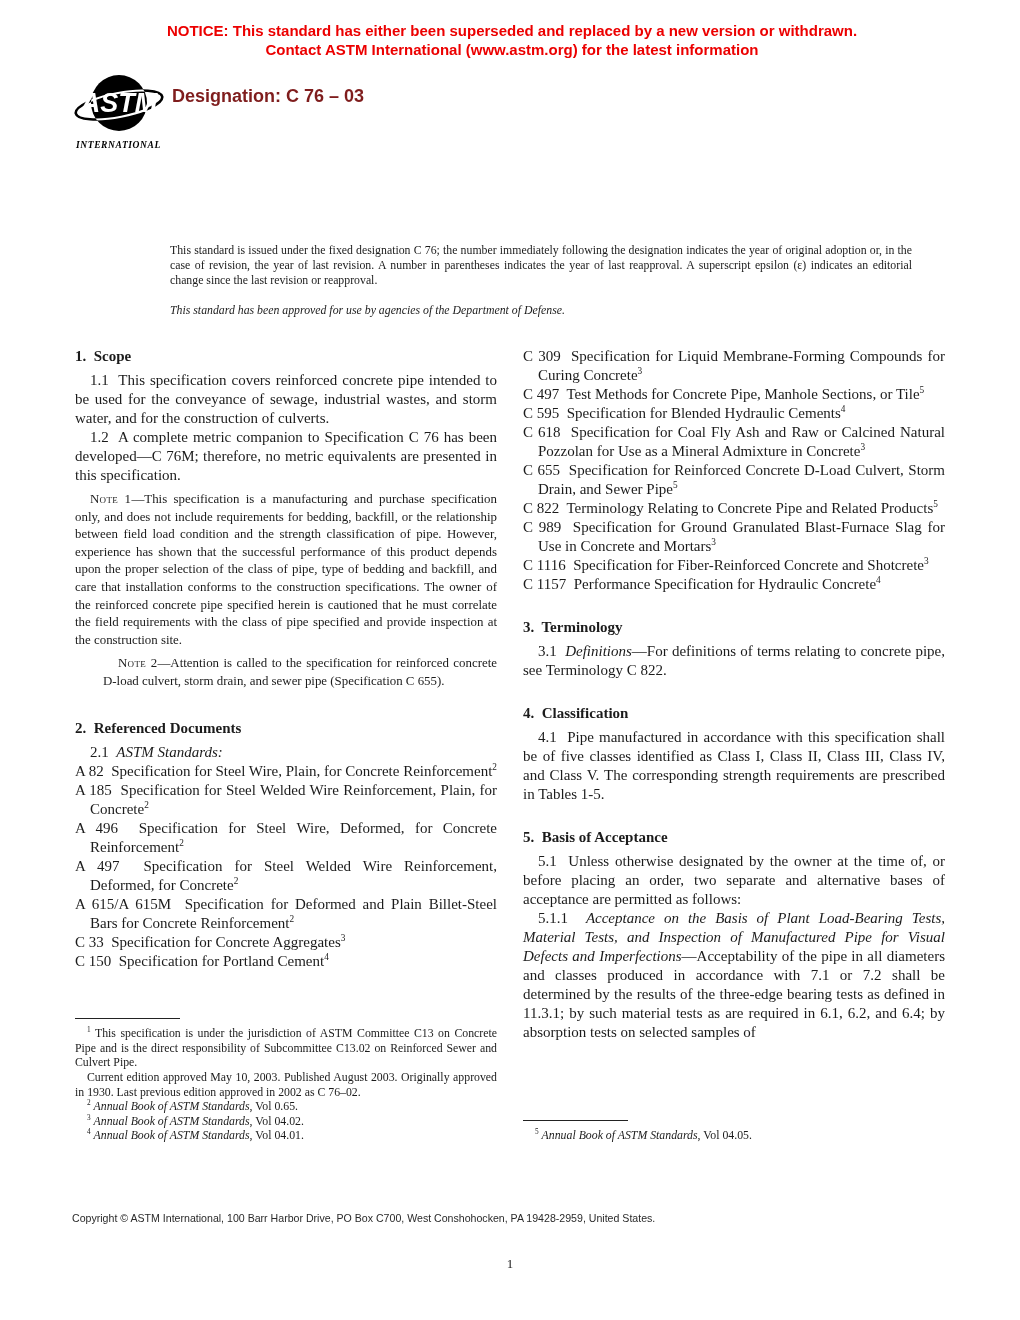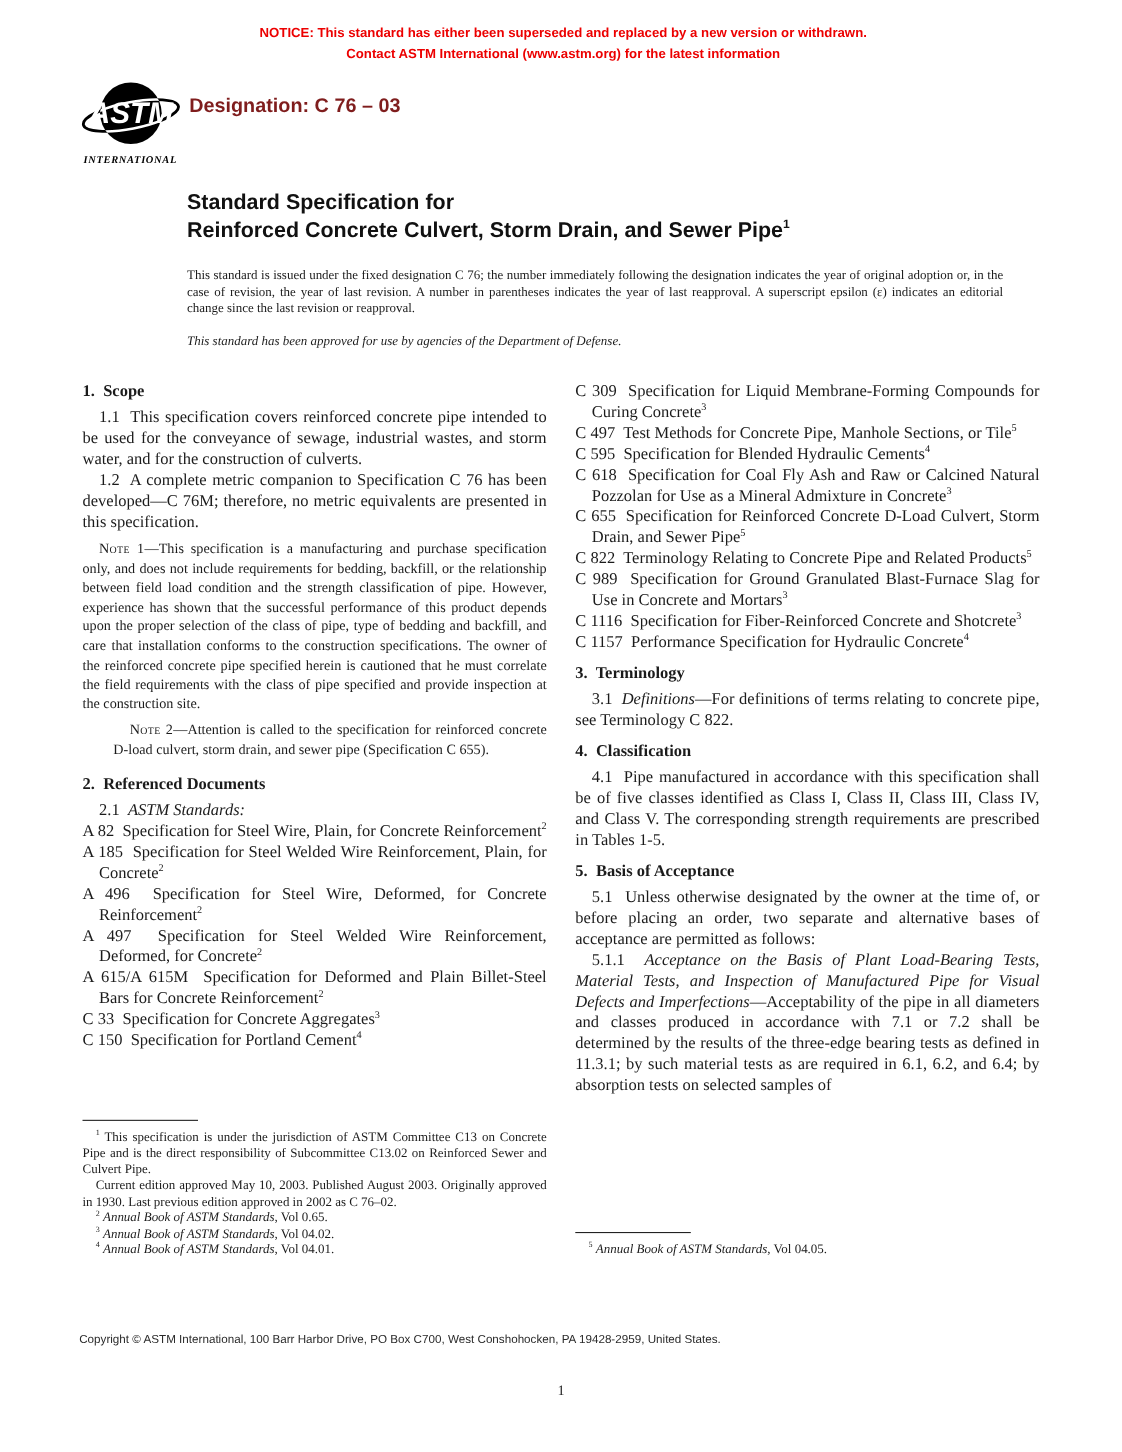--- a/index.html
+++ b/index.html
@@ -5,21 +5,21 @@
   * { margin:0; padding:0; box-sizing:border-box; }
   html,body { background:#888; }
   .page {
     position:relative; width:1020px; height:1320px; margin:0 auto;
     background:#ffffff; color:#1b1b1b; overflow:hidden;
     font-family:"Liberation Serif", serif;
   }
   .notice {
     position:absolute; top:21px; left:4px; right:0; text-align:center;
     font-family:"Liberation Sans", sans-serif; font-weight:bold;
-    font-size:12px; line-height:19px; color:#ec0000;
+    font-size:15px; line-height:19px; color:#ec0000;
   }
   .logo { position:absolute; left:74px; top:72px; width:96px; text-align:left; }
   .logo-sub {
     font-family:Liberation Serif, serif; font-weight:bold; font-style:italic;
     font-size:9.5px; letter-spacing:0.6px; color:#000; margin-top:-2px; padding-left:2px;
   }
   .designation {
     position:absolute; left:172px; top:86px;
     font-family:"Liberation Sans", sans-serif; font-weight:bold; font-size:18px; color:#7f1d1d;
   }
@@ -32,21 +32,21 @@
   .preamble {
     position:absolute; left:170px; top:243px; width:742px;
     font-size:11.8px; line-height:15px; text-align:justify;
   }
   .dod-line { position:absolute; left:170px; top:303px; font-size:11.8px; font-style:italic; }
   .columns {
     position:absolute; left:75px; top:347px; width:870px; height:796px;
     display:flex; gap:26px;
   }
   .col { width:422px; display:flex; flex-direction:column;justify-content:flex-end; }
-  .sec-heading { font-weight:bold; font-size:15px; line-height:19px; margin-top:9px; margin-bottom:5px; }
+  .sec-heading { font-weight:bold; font-size:15px; line-height:19px; margin-top:24px; margin-bottom:5px; }
   .sec-heading.first { margin-top:0; }
   .para { font-size:15px; line-height:19px; text-align:justify; text-indent:15px; }
   .note { font-size:12.9px; line-height:17.6px; text-align:justify; text-indent:15px; margin-top:6px; }
   .note .nlabel { font-variant:small-caps; letter-spacing:0.3px; }
   .note.last { margin-bottom:4px;margin-left:28px; }
   .ref-item { font-size:15px; line-height:19px; text-align:justify; margin-left:15px; text-indent:-15px; }
   .italic { font-style:italic;margin-top:40px; }
   sup { font-size:0.62em; line-height:0; }
   .footnotes { margin-top:auto; font-size:11.8px; line-height:14.6px; text-align:justify; }
   .fn-rule { width:105px; border-top:1.4px solid #222; margin-bottom:7px; }
@@ -82,24 +82,20 @@
       <g clip-path="url(#logoclip)">
         <ellipse cx="45" cy="33" rx="44" ry="12" fill="none" stroke="#fff" stroke-width="2.2" transform="rotate(-11 45 33)"></ellipse>
       </g>
       <text x="45" y="40" text-anchor="middle" font-family="Liberation Sans, sans-serif" font-weight="bold" font-style="italic" font-size="27" fill="#fff">ASTM</text>
     </svg>
     <div class="logo-sub">INTERNATIONAL</div>
   </div>
 
   <div class="designation">Designation: C 76 – 03</div>
 
-  <div class="doc-title">
-    <div>Standard Specification for</div>
-    <div><span>Reinforced Concrete Culvert, Storm Drain, and Sewer Pipe</span><sup>1</sup></div>
-  </div>
 
   <div class="preamble">This standard is issued under the fixed designation C 76; the number immediately following the designation indicates the year of original adoption or, in the case of revision, the year of last revision. A number in parentheses indicates the year of last reapproval. A superscript epsilon (ε) indicates an editorial change since the last revision or reapproval.</div>
   <div class="dod-line">This standard has been approved for use by agencies of the Department of Defense.</div>
 
   <div class="columns">
 
     <div class="col">
       <div class="sec-heading first">1.&nbsp; Scope</div>
       <p class="para">1.1&nbsp; This specification covers reinforced concrete pipe intended to be used for the conveyance of sewage, industrial wastes, and storm water, and for the construction of culverts.</p>
       <p class="para">1.2&nbsp; A complete metric companion to Specification C 76 has been developed—C 76M; therefore, no metric equivalents are presented in this specification.</p>

